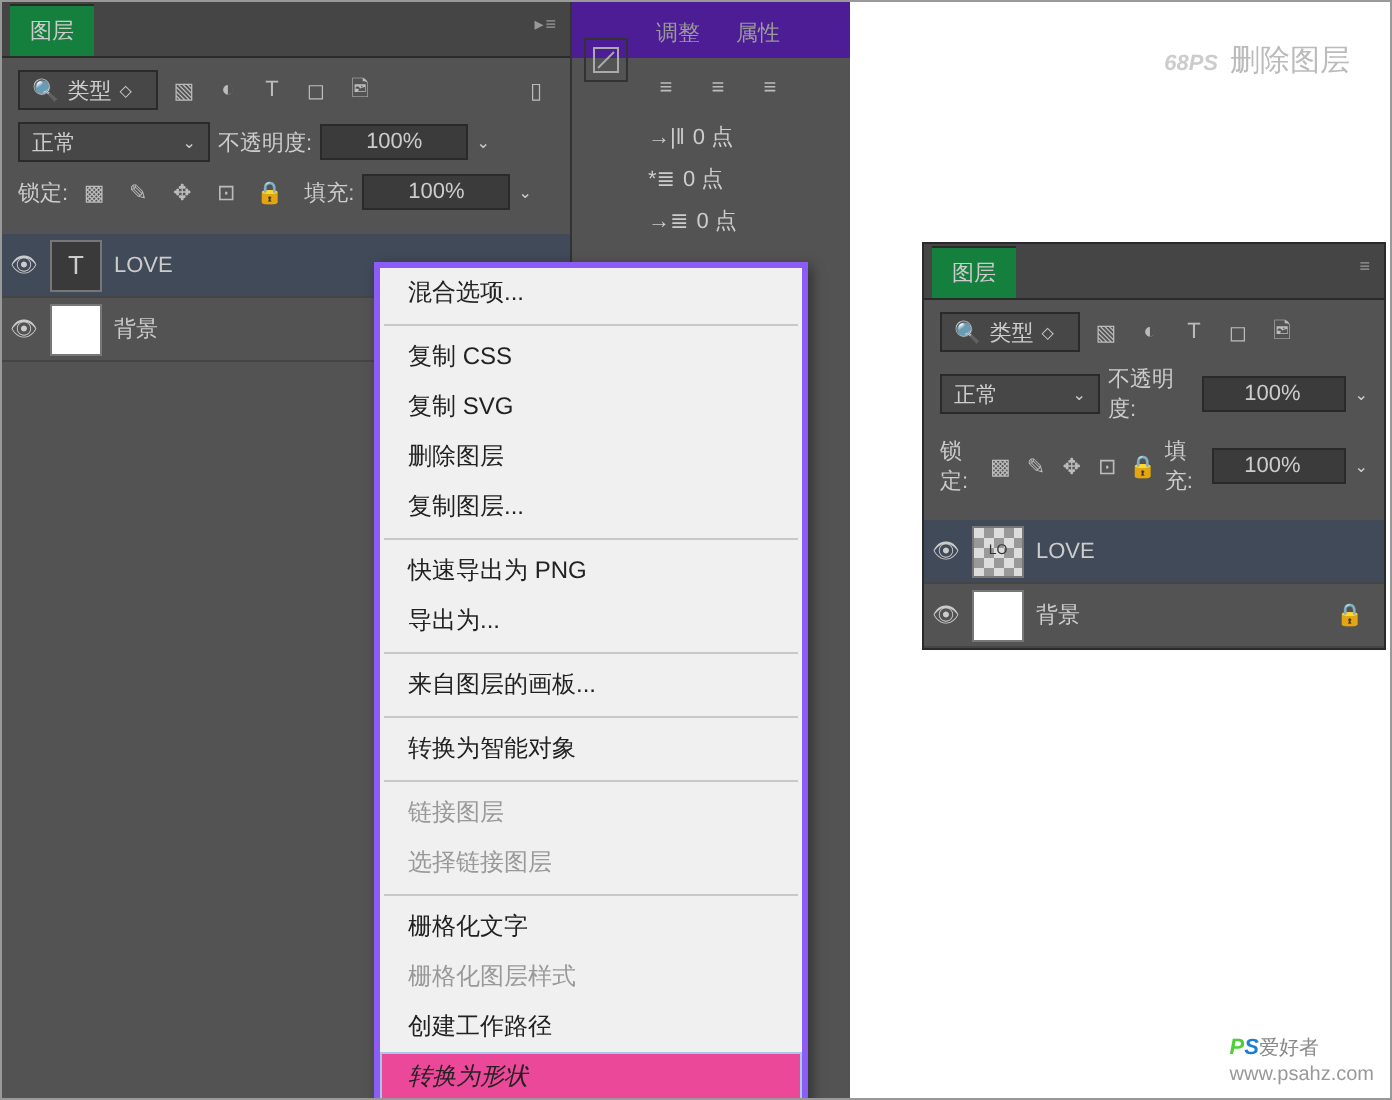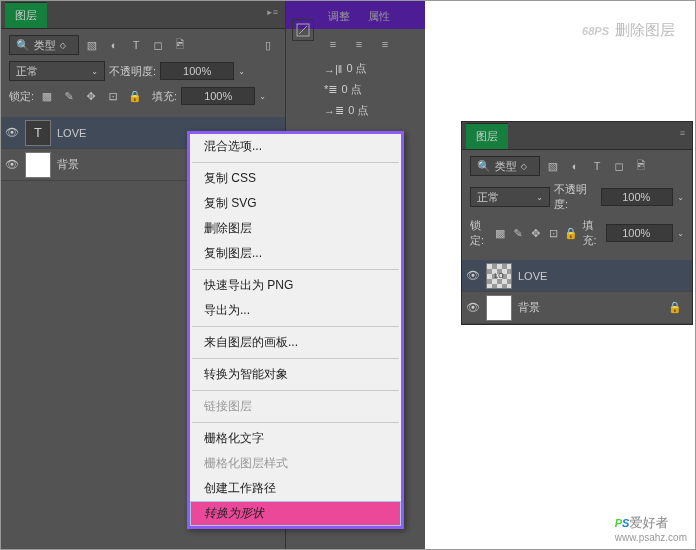--- a/index.html
+++ b/index.html
@@ -35,21 +35,21 @@
 .mid-icon{position:absolute;left:6px;top:18px;width:22px;height:22px;border:1px solid #333;display:flex;align-items:center;justify-content:center;}
 .mid-body{padding:6px 8px;}
 .align-row{display:flex;gap:8px;margin-bottom:8px;padding-left:30px;}
 .indent-row{display:flex;align-items:center;gap:4px;margin-bottom:6px;padding-left:30px;}
 .right-panel{position:absolute;right:2px;top:120px;width:232px;background:#535353;border:1px solid #2a2a2a;}
 .watermark1{position:absolute;right:20px;top:14px;font-size:22px;color:#ccc;font-style:italic;font-weight:bold;font-family:"Arial Black";}
 .watermark1 .cn{font-size:15px;font-style:normal;font-weight:normal;color:#bbb;margin-left:6px;}
 .watermark2{position:absolute;right:8px;bottom:6px;font-size:18px;font-weight:bold;font-style:italic;}
 .watermark2 .p{color:#4cd038;}
 .watermark2 .s{color:#1e7ed6;}
-.watermark2 .cn2{font-size:13px;color:#888;font-style:normal;font-weight:normal;}
+.watermark2 .cn2{font-size:10px;color:#888;font-style:normal;font-weight:normal;}
 .watermark2 .url{font-size:10px;color:#999;font-style:normal;font-weight:normal;display:block;text-align:left;}
 svg{display:block;}
 </style>
 </head>
 <body>
 
 <div class="left-area">
   <div class="panel" style="width:284px;position:relative;">
     <span class="drag-dots">▸≡</span>
     <div class="panel-tabs">
@@ -151,20 +151,21 @@
     <div class="ctx-item">复制图层...</div>
     <div class="ctx-sep"></div>
     <div class="ctx-item">快速导出为 PNG</div>
     <div class="ctx-item">导出为...</div>
     <div class="ctx-sep"></div>
     <div class="ctx-item">来自图层的画板...</div>
     <div class="ctx-sep"></div>
     <div class="ctx-item">转换为智能对象</div>
     <div class="ctx-sep"></div>
     <div class="ctx-item disabled">链接图层</div>
+    <div class="ctx-item disabled">选择链接图层</div>
     <div class="ctx-sep"></div>
     <div class="ctx-item">栅格化文字</div>
     <div class="ctx-item disabled">栅格化图层样式</div>
     <div class="ctx-item">创建工作路径</div>
     <div class="ctx-item hover">转换为形状</div>
   </div>
 
 <div class="right-area">
   <div class="watermark1">
     <span>68PS</span><span class="cn">删除图层</span>

